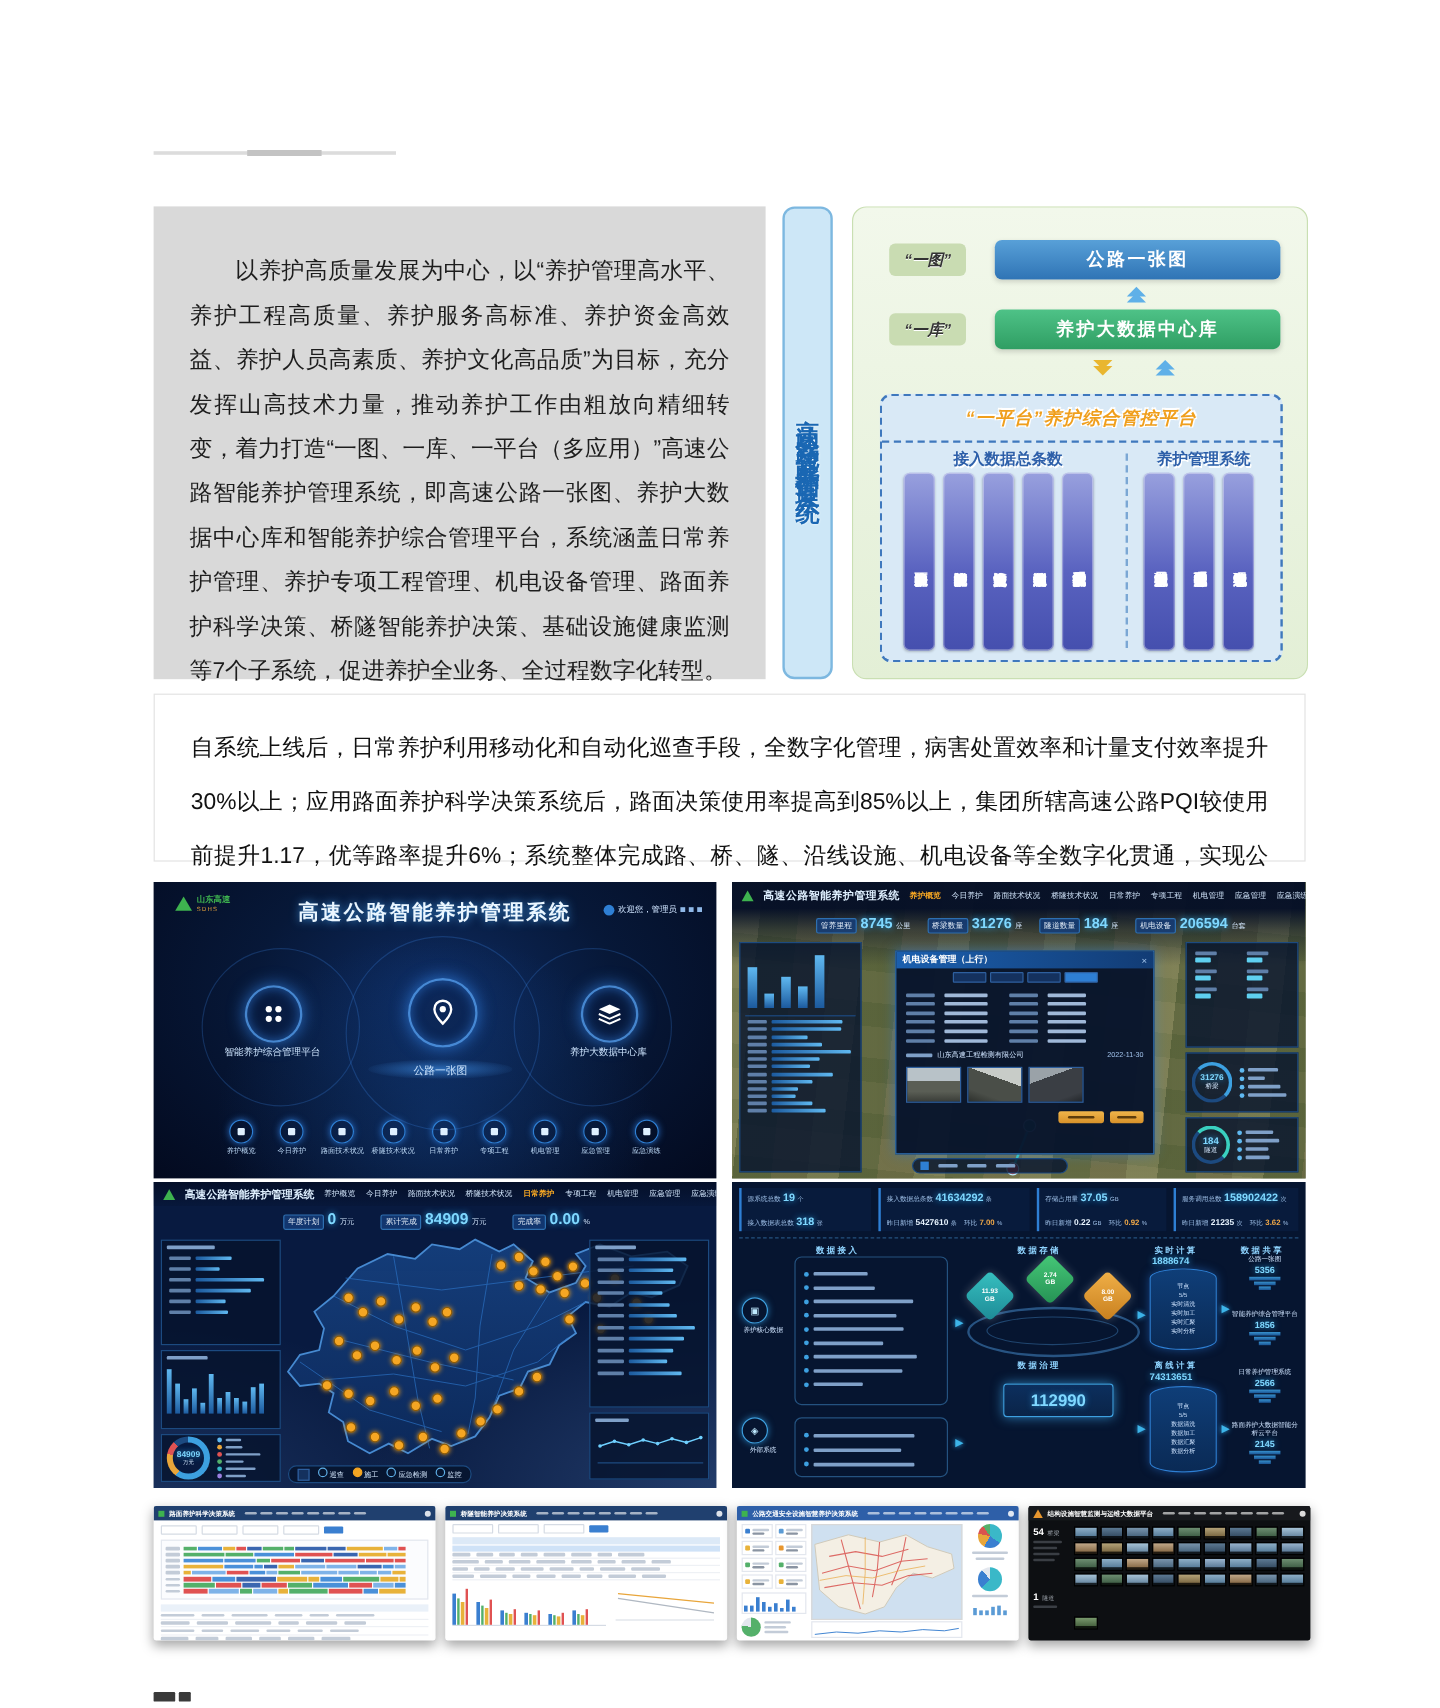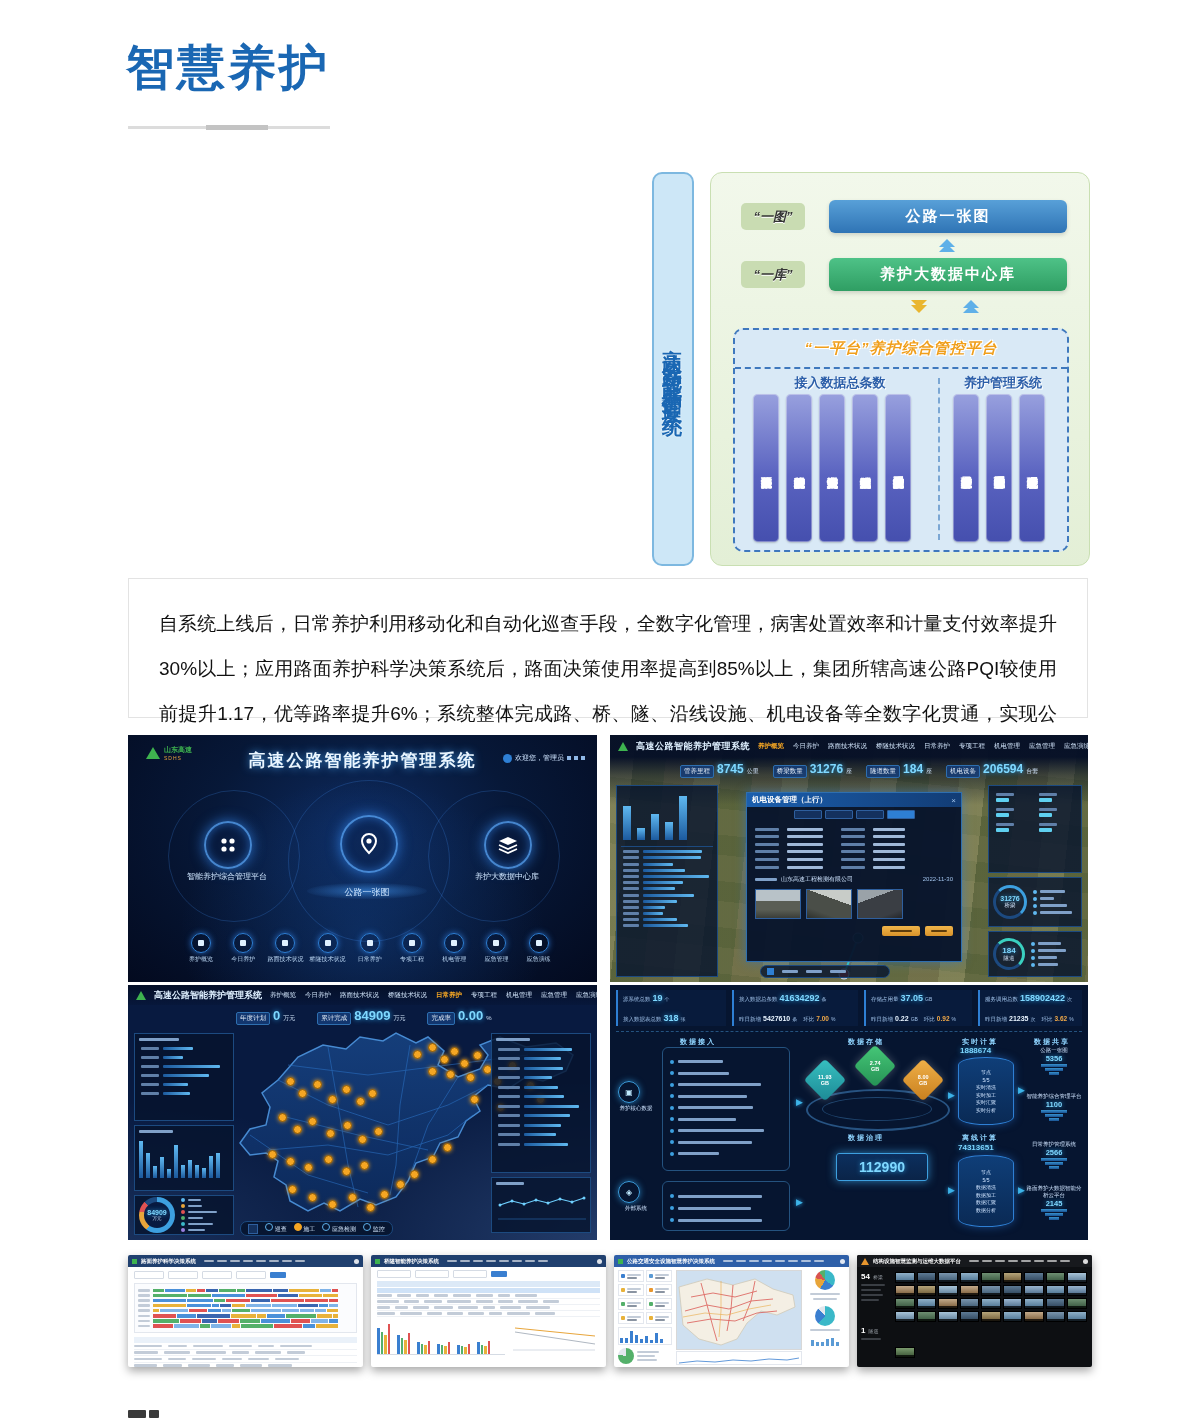--- a/index.html
+++ b/index.html
@@ -178,24 +178,26 @@
 .thumb4 i{position:absolute;left:0;right:0;bottom:0;height:2.5px;background:rgba(0,0,0,.75)}
 
 .footer-mark{left:128px;top:1410px;width:46px;height:8px;display:flex;gap:3px}
 .footer-mark i{display:block;height:8px;background:#3a3a3a;border-radius:1px}
 </style>
 </head>
 <body>
 
 <div id="page">
 
-  <div class="abs page-title">智慧养护</div>
   <div class="abs title-line"></div>
   <div class="abs title-line-dark"></div>
 
+  <div class="abs intro-box">
+    <div class="intro-text">以养护高质量发展为中心，以“养护管理高水平、养护工程高质量、养护服务高标准、养护资金高效益、养护人员高素质、养护文化高品质”为目标，充分发挥山高技术力量，推动养护工作由粗放向精细转变，着力打造“一图、一库、一平台（多应用）”高速公路智能养护管理系统，即高速公路一张图、养护大数据中心库和智能养护综合管理平台，系统涵盖日常养护管理、养护专项工程管理、机电设备管理、路面养护科学决策、桥隧智能养护决策、基础设施健康监测等7个子系统，促进养护全业务、全过程数字化转型。</div>
+  </div>
 
   <div class="abs side-banner">
     <span>高速公路智能养护管理系统</span>
   </div>
 
   <div class="abs diagram">
     <div class="abs dg-tag" style="left:30px;top:30px">“一图”</div>
     <div class="abs dg-box blue" style="left:118px;top:27px">公路一张图</div>
     <div class="abs" style="left:228px;top:66px">
       <div class="chev up"></div>
@@ -1054,21 +1056,21 @@
       <div class="share-l">公路一张图</div>
       <div class="share-v glow-num">5356</div>
       <div class="funnel">
           <i style="width:26px"></i>
           <i style="width:18px"></i>
           <i style="width:10px"></i>
         </div>
     </div>
     <div class="share-item" style="left:414px;top:108px">
       <div class="share-l">智能养护综合管理平台</div>
-      <div class="share-v glow-num">1100</div>
+      <div class="share-v glow-num">1856</div>
       <div class="funnel">
           <i style="width:26px"></i>
           <i style="width:18px"></i>
           <i style="width:10px"></i>
         </div>
     </div>
     <div class="share-item" style="left:414px;top:156px">
       <div class="share-l">日常养护管理系统</div>
       <div class="share-v glow-num">2566</div>
       <div class="funnel">

